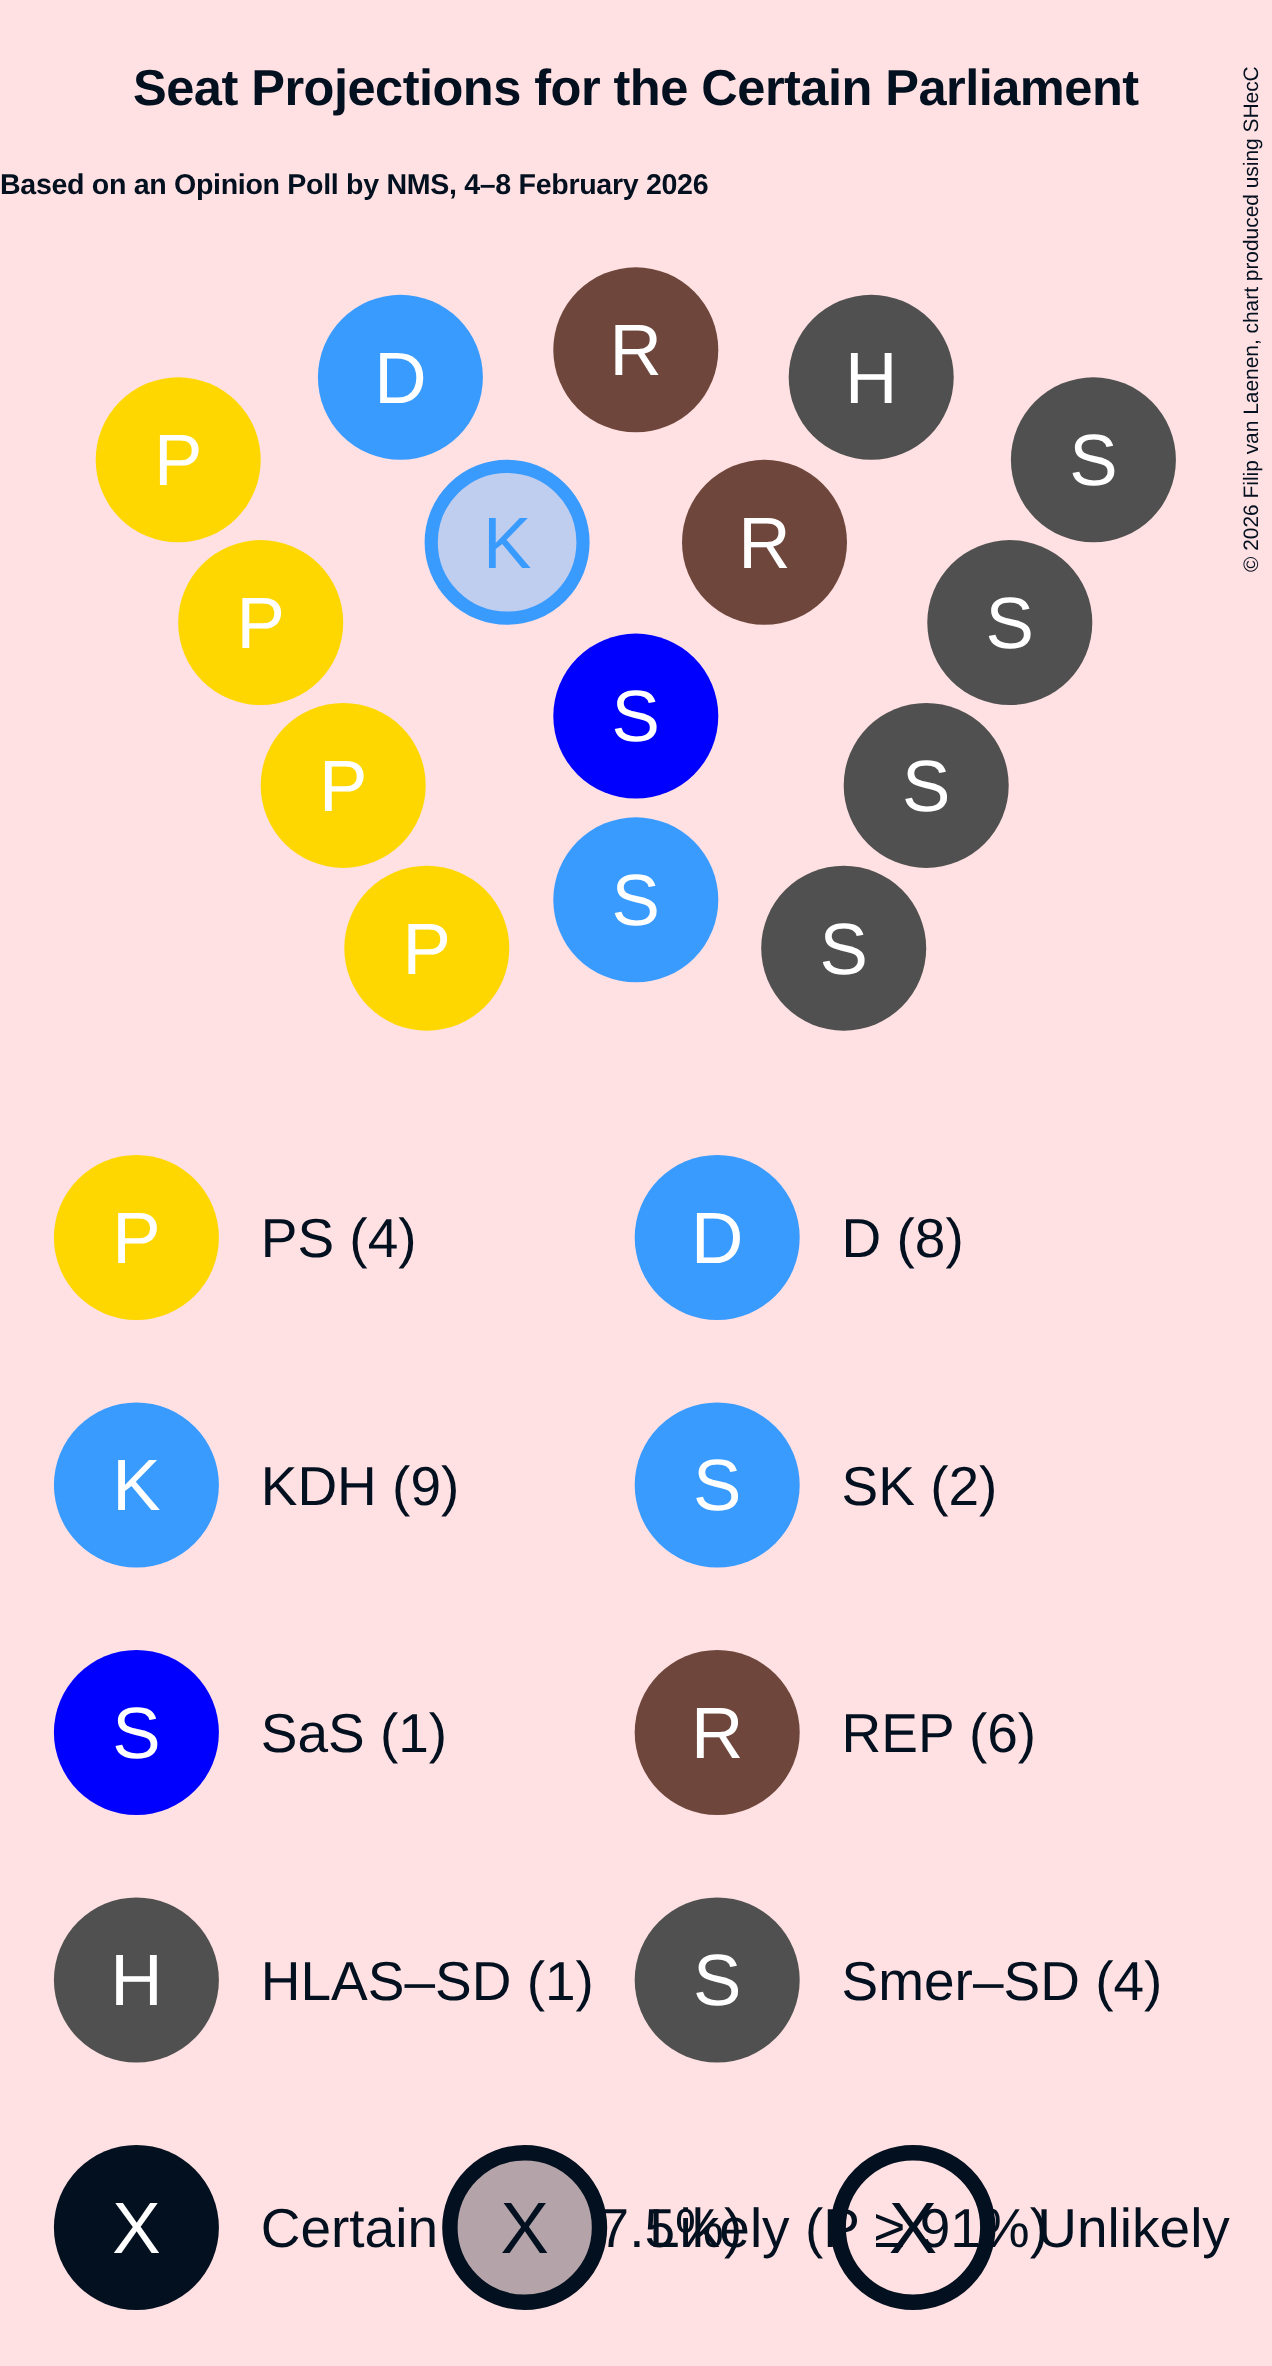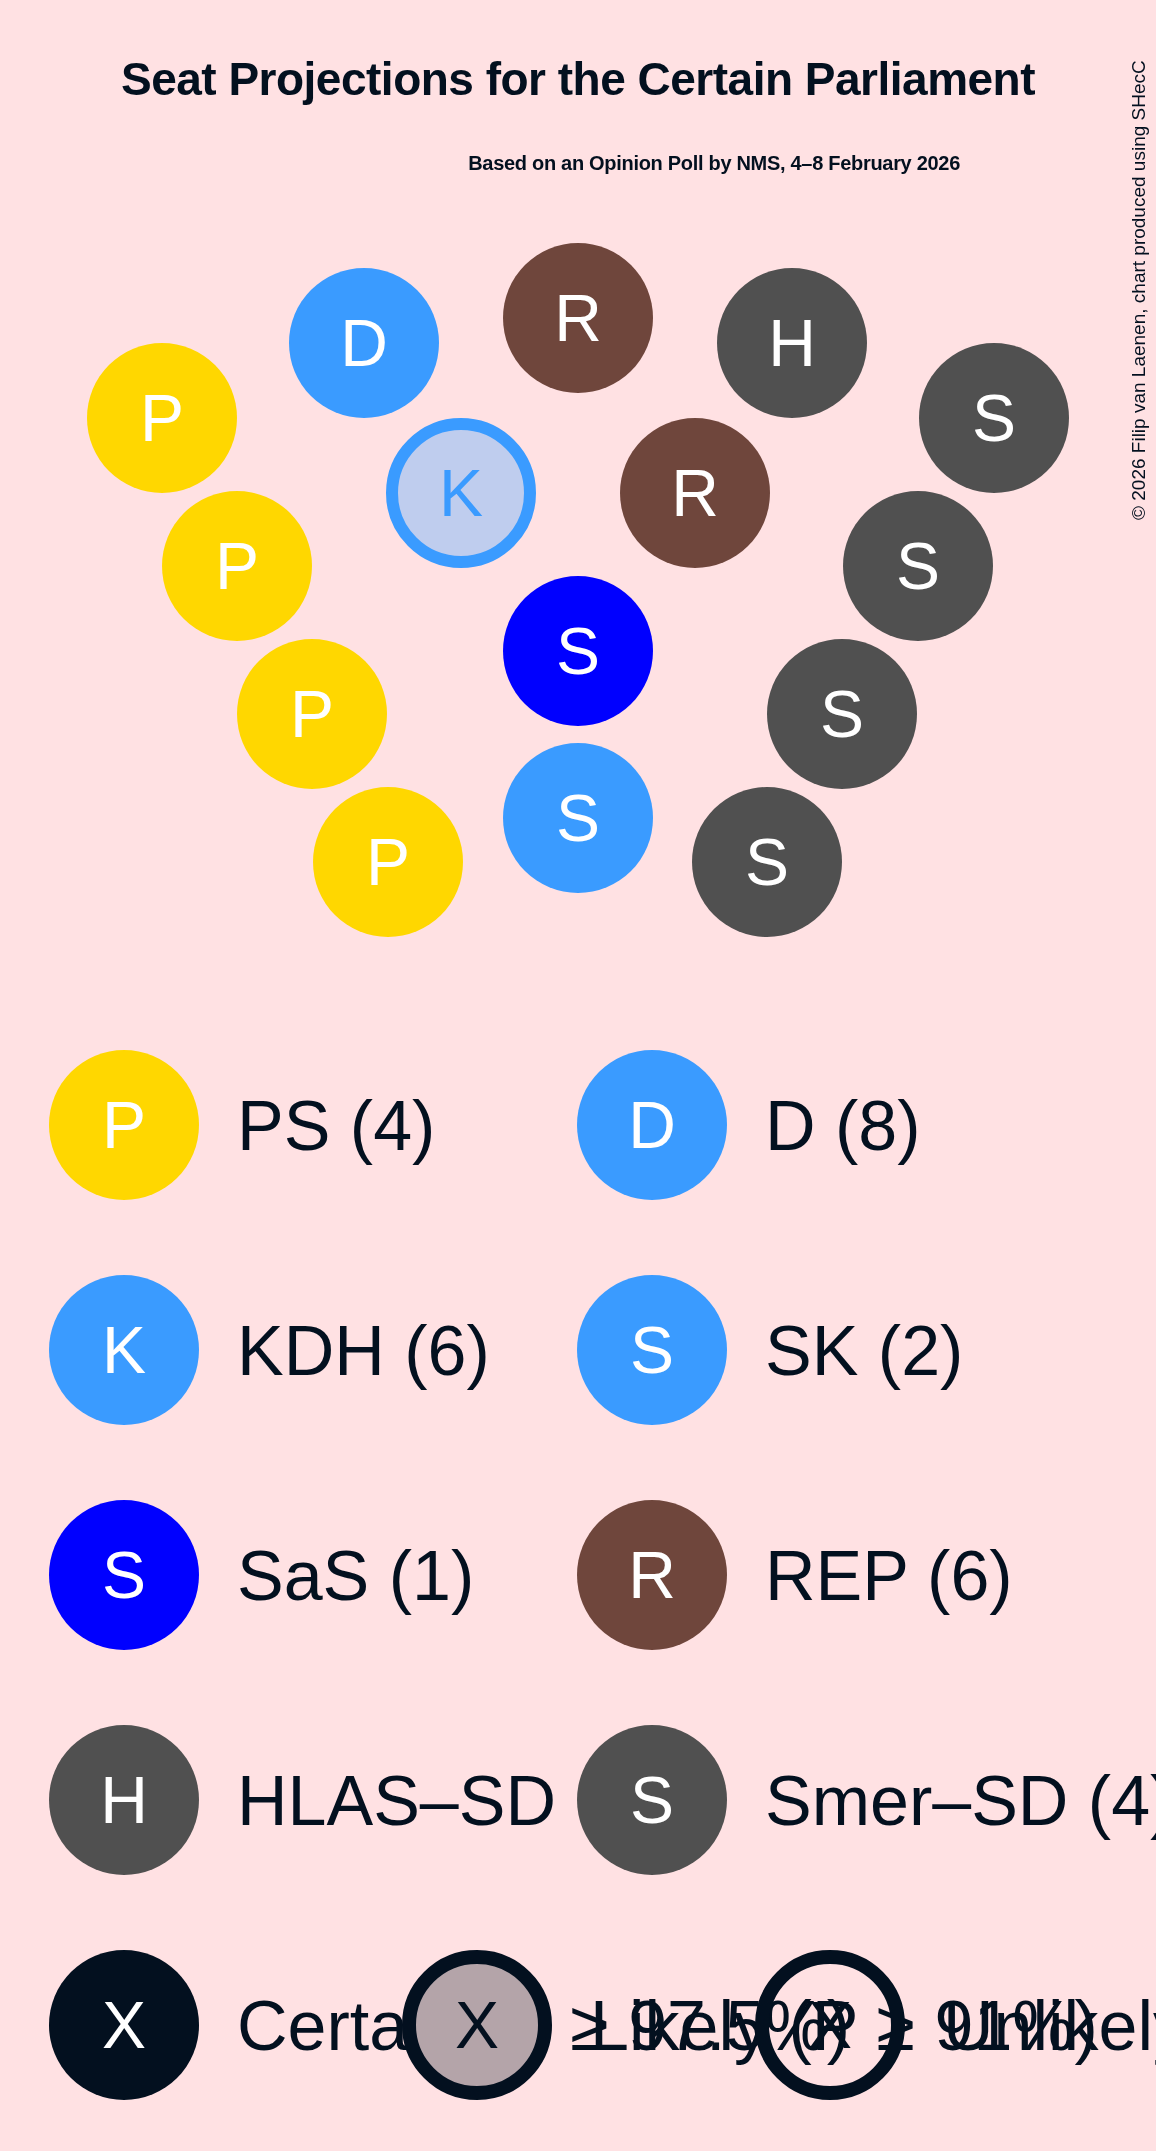--- a/index.html
+++ b/index.html
@@ -10,21 +10,21 @@
     font-family: "Liberation Sans", "DejaVu Sans", sans-serif;
     color: #03101f;
   }
   .title {
     position: absolute; left: 0; width: 1156px; top: 52px;
     text-align: center; font-size: 46px; font-weight: bold;
     letter-spacing: -0.5px;
   }
   .subtitle {
     position: absolute; left: 0; width: 960px; top: 152px;
-    text-align: right; font-size: 20px; font-weight: bold;
+    text-align: left; font-size: 26px; font-weight: bold;
     letter-spacing: -0.3px;
   }
   .credit {
     position: absolute; left: 1128px; top: 520px;
     transform-origin: 0 0; transform: rotate(-90deg);
     font-size: 19px; white-space: nowrap;
   }
   .seat {
     position: absolute; width: 150px; height: 150px;
     border-radius: 50%; box-sizing: border-box;
@@ -34,21 +34,21 @@
   .legend-row { position: absolute; left: 0; width: 1156px; height: 150px; }
   .legend-item { position: absolute; top: 0; height: 150px; }
   .legend-dot {
     position: absolute; left: 0; top: 0; width: 150px; height: 150px;
     border-radius: 50%; box-sizing: border-box;
     display: flex; align-items: center; justify-content: center;
     color: #ffffff; font-size: 66px;
   }
   .legend-label {
     position: absolute; left: 188px; top: 36px;
-    font-size: 70px; white-space: nowrap; line-height: 80px;
+    font-size: 50px; white-space: nowrap; line-height: 80px;
   }
 </style>
 </head>
 <body>
 
 <div class="title">Seat Projections for the Certain Parliament</div>
 <div class="subtitle">Based on an Opinion Poll by NMS, 4–8 February 2026</div>
 <div class="credit">© 2026 Filip van Laenen, chart produced using SHecC</div>
 
 <div id="seats">
@@ -76,21 +76,21 @@
       <span class="legend-label">PS (4)</span>
     </div>
     <div class="legend-item" style="left:577px;">
       <div class="legend-dot" style="background:#3a9bff;">D</div>
       <span class="legend-label">D (8)</span>
     </div>
   </div>
   <div class="legend-row" style="top:1275px;">
     <div class="legend-item" style="left:49px;">
       <div class="legend-dot" style="background:#3a9bff;">K</div>
-      <span class="legend-label">KDH (6)</span>
+      <span class="legend-label">KDH (9)</span>
     </div>
     <div class="legend-item" style="left:577px;">
       <div class="legend-dot" style="background:#3a9bff;">S</div>
       <span class="legend-label">SK (2)</span>
     </div>
   </div>
   <div class="legend-row" style="top:1500px;">
     <div class="legend-item" style="left:49px;">
       <div class="legend-dot" style="background:#0000ff;">S</div>
       <span class="legend-label">SaS (1)</span>

